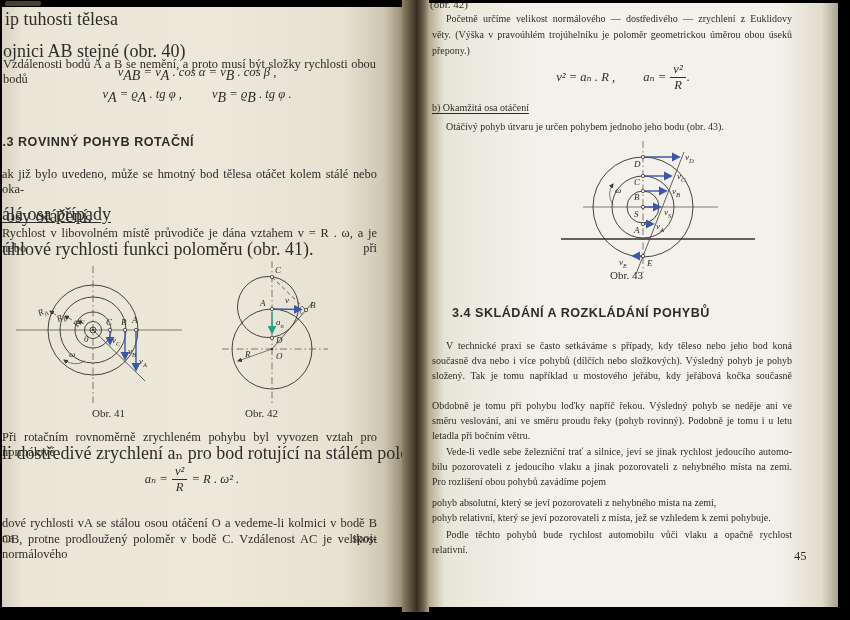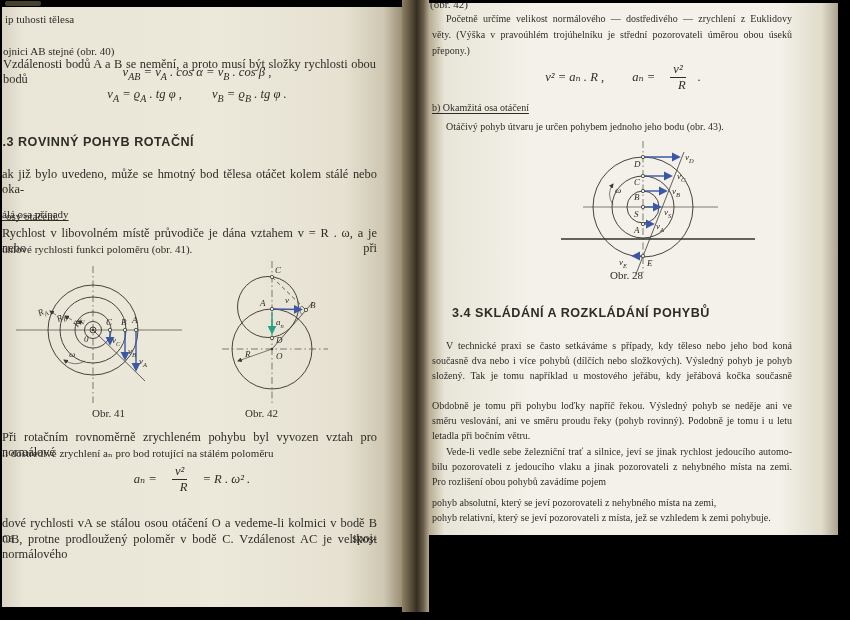--- a/index.html
+++ b/index.html
@@ -1,37 +1,37 @@
 <!DOCTYPE html>
 <html><head>
 <meta charset="utf-8">
 <style>
   html,body { margin:0; padding:0; background:#000; }
   #screen { position:relative; width:850px; height:620px; background:#000; overflow:hidden;
             font-family:"Liberation Serif","DejaVu Serif",serif; color:#2e2c27; }
   .page { position:absolute; overflow:hidden; }
   #page-left  { left:2px;  top:7px; width:402px; height:600px;
     background:linear-gradient(90deg,#d8d3c2 0%,#e9e5d7 5%,#ece8da 55%,#e6e1d1 85%,#cfc7b2 95%,#94886e 100%); }
-  #page-right { left:428px; top:3px; width:410px; height:532px;
+  #page-right { left:428px; top:3px; width:410px; height:604px;
     background:linear-gradient(90deg,#b3a88e 0%,#e8e5d8 4%,#f3f1e9 25%,#f3f1e9 86%,#e0dbca 96%,#aca390 100%); }
   #gutter { position:absolute; left:402px; top:0; width:27px; height:612px;
     background:linear-gradient(90deg,#8d8064 0%,#574c3a 35%,#352d20 55%,#6b604c 80%,#b2a78e 100%); }
   #edge-artifact { position:absolute; left:5px; top:1px; width:36px; height:5px; background:#46422f; border-radius:2px; }
 
-  .tl   { position:absolute; font-size:11px; line-height:15px; white-space:nowrap; }
+  .tl   { position:absolute; font-size:18px; line-height:15px; white-space:nowrap; }
   .jl   { position:absolute; font-size:12.4px; line-height:15px; text-align:justify; text-align-last:justify; }
   .rp .tl, .rp .jl { font-size:10px; }
   .heading { position:absolute; font-family:"Liberation Sans","DejaVu Sans",sans-serif; font-weight:bold;
              font-size:12.6px; letter-spacing:0.5px; white-space:nowrap; }
   .underl { text-decoration:underline; text-underline-offset:2px; }
   .formula { position:absolute; font-style:italic; font-size:12.6px; text-align:center; white-space:nowrap; }
-  .formula sub { font-size:10px; font-style:italic; }
+  .formula sub { font-size:14px; font-style:italic; }
   .gap  { margin-left:30px; }
   .gap2 { margin-left:28px; }
-  .frac { display:inline-block; vertical-align:middle; text-align:right; margin:0 12px; }
+  .frac { display:inline-block; vertical-align:middle; text-align:center; margin:0 1px; }
   .frac .num { display:block; border-bottom:0.9px solid #2e2c27; padding:0 3px; line-height:1.1; }
   .frac .den { display:block; line-height:1.15; }
   .caption { position:absolute; font-size:11px; white-space:nowrap; }
   .pagenum { position:absolute; font-size:12.5px; }
   .catch { position:absolute; font-size:11px; }
 
   svg { position:absolute; overflow:visible; }
   svg text { font-family:"Liberation Serif","DejaVu Serif",serif; font-style:italic; font-size:9px; fill:#2e2c27; }
   .svgsub { font-size:6.5px; }
   .ln  { stroke:#3b3a34; stroke-width:0.8; fill:none; }
@@ -160,21 +160,21 @@
     </div>
 
     <div class="jl" style="left:0px;top:509px;width:375px;">dové rychlosti vA se stálou osou otáčení O a vedeme-li kolmici v bodě B na spoj-</div>
     <div class="jl" style="left:0px;top:525px;width:375px;">OB, protne prodloužený poloměr v bodě C. Vzdálenost AC je velikost normálového</div>
   </div>
 
   <div id="page-right" class="page rp">
     <div class="catch" style="left:2px;top:-5px;">(obr. 42)</div>
 
     <div class="jl" style="left:18px;top:8px;width:346px;">Početně určíme velikost normálového — dostředivého — zrychlení z Euklidovy</div>
-    <div class="jl" style="left:4px;top:24px;width:360px;">věty. (Výška v pravoúhlém trojúhelníku je střední pozorovateli úměrou obou úseků</div>
+    <div class="jl" style="left:4px;top:24px;width:360px;">věty. (Výška v pravoúhlém trojúhelníku je poloměr geometrickou úměrou obou úseků</div>
     <div class="tl" style="left:4px;top:40px;">přepony.)</div>
 
     <div class="formula" style="left:55px;top:60px;width:280px;">
       <span>v² = aₙ . R ,</span><span class="gap2">aₙ</span><span> = </span><span class="frac"><span class="num">v²</span><span class="den">R</span></span><span>.</span>
     </div>
 
     <div class="tl underl" style="left:4px;top:97px;">b) Okamžitá osa otáčení</div>
     <div class="tl" style="left:18px;top:116px;">Otáčivý pohyb útvaru je určen pohybem jednoho jeho bodu (obr. 43).</div>
 
     <svg style="left:125px;top:132px;" width="210" height="145" viewBox="0 0 210 145">
@@ -209,37 +209,38 @@
         <text x="94" y="131">E</text>
         <text x="132" y="25"><tspan>v</tspan><tspan class="svgsub" dy="2.5">D</tspan></text>
         <text x="124" y="44"><tspan>v</tspan><tspan class="svgsub" dy="2.5">C</tspan></text>
         <text x="119" y="59"><tspan>v</tspan><tspan class="svgsub" dy="2.5">B</tspan></text>
         <text x="111" y="80"><tspan>v</tspan><tspan class="svgsub" dy="2.5">S</tspan></text>
         <text x="103" y="94"><tspan>v</tspan><tspan class="svgsub" dy="2.5">A</tspan></text>
         <text x="66" y="130"><tspan>v</tspan><tspan class="svgsub" dy="2.5">E</tspan></text>
         <text x="62" y="58">ω</text>
       </g>
     </svg>
-    <div class="caption" style="left:182px;top:266px;">Obr. 28</div>
+    <div class="caption" style="left:182px;top:266px;">Obr. 43</div>
 
     <div class="heading" style="left:24px;top:303px;">3.4   SKLÁDÁNÍ A ROZKLÁDÁNÍ POHYBŮ</div>
 
     <div class="jl" style="left:18px;top:335px;width:346px;">V technické praxi se často setkáváme s případy, kdy těleso nebo jeho bod koná</div>
     <div class="jl" style="left:4px;top:350px;width:360px;">současně dva nebo i více pohybů (dílčích nebo složkových). Výsledný pohyb je pohyb</div>
     <div class="jl" style="left:4px;top:365px;width:360px;">složený. Tak je tomu například u mostového jeřábu, kdy jeřábová kočka současně</div>
     <div class="jl" style="left:4px;top:395px;width:360px;">Obdobně je tomu při pohybu loďky napříč řekou. Výsledný pohyb se neděje ani ve</div>
     <div class="jl" style="left:4px;top:410px;width:360px;">směru veslování, ani ve směru proudu řeky (pohyb rovinný). Podobně je tomu i u letu</div>
     <div class="tl" style="left:4px;top:425px;">letadla při bočním větru.</div>
 
     <div class="jl" style="left:18px;top:441px;width:346px;">Vede-li vedle sebe železniční trať a silnice, jeví se jinak rychlost jedoucího automo-</div>
     <div class="jl" style="left:4px;top:456px;width:360px;">bilu pozorovateli z jedoucího vlaku a jinak pozorovateli z nehybného místa na zemi.</div>
     <div class="tl" style="left:4px;top:471px;">Pro rozlišení obou pohybů zavádíme pojem</div>
 
     <div class="tl" style="left:4px;top:492px;">pohyb absolutní, který se jeví pozorovateli z nehybného místa na zemi,</div>
     <div class="tl" style="left:4px;top:507px;">pohyb relativní,  který se jeví pozorovateli z místa, jež se vzhledem k zemi pohybuje.</div>
 
+    <div class="jl" style="left:18px;top:524px;width:346px;">Podle těchto pohybů bude rychlost automobilu vůči vlaku a opačně rychlost</div>
     <div class="tl" style="left:4px;top:539px;">relativní.</div>
 
     <div class="pagenum" style="left:366px;top:546px;">45</div>
   </div>
 
   <div id="gutter"></div>
 </div>
 
 </body></html>

